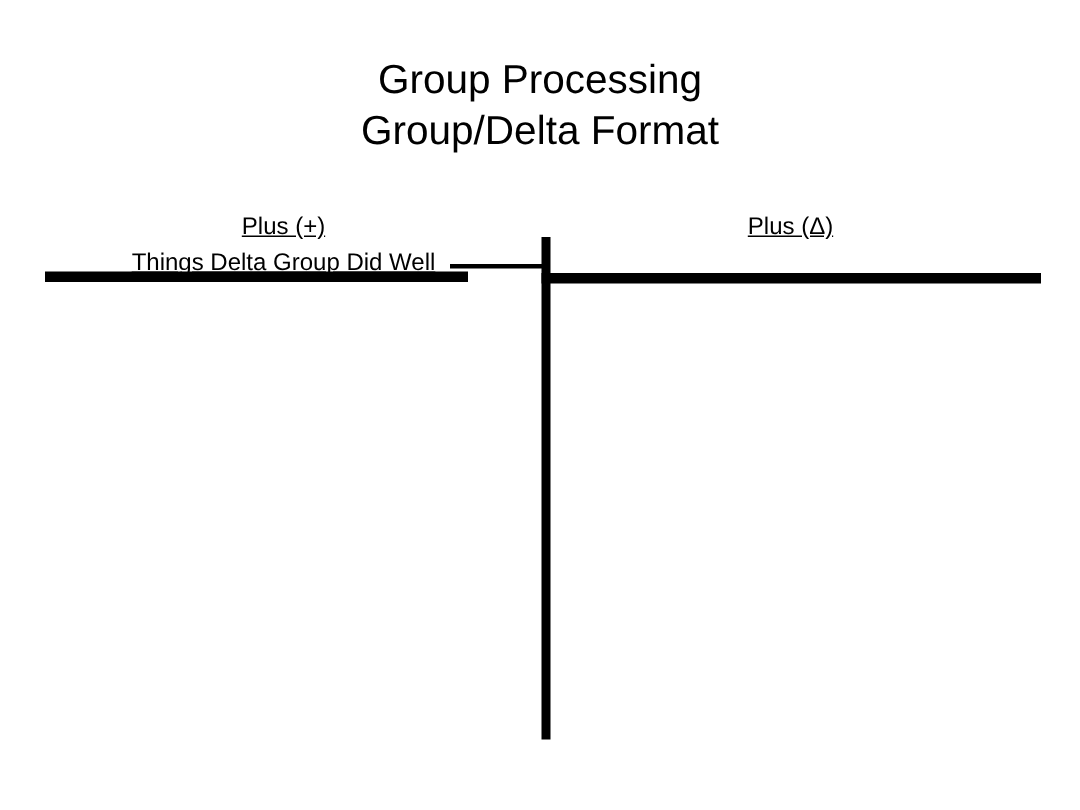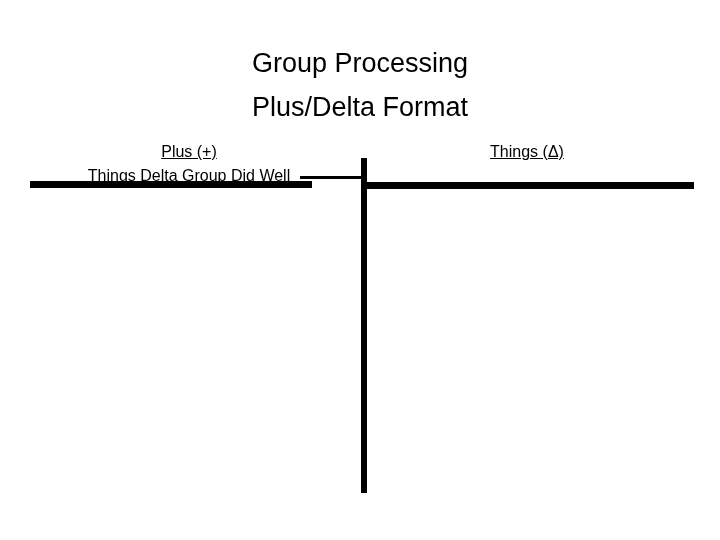--- a/index.html
+++ b/index.html
@@ -29,21 +29,20 @@
     text-align: center;
     line-height: 34px;
   }
   #title-block .title-line {
     display: block;
     font-size: 27px;
     font-weight: 400;
     letter-spacing: 0px;
     color: #000000;
     white-space: nowrap;
-    margin-top: 10px;
   }
 
   
   .column-head {
     position: absolute;
     text-align: center;
     line-height: 24px;
     text-decoration: underline;
   }
   .column-head .head-line {
@@ -99,30 +98,30 @@
     height: 335px;
   }
 </style>
 </head>
 <body>
 
 <div id="slide">
 
   <div id="title-block">
     <span class="title-line">Group Processing</span>
-    <span class="title-line">Plus/Delta Format</span>
+    <span class="title-line">Group/Delta Format</span>
   </div>
 
   <div class="column-head" id="plus-column-head">
     <span class="head-line">Plus (+)</span>
     <span class="head-line">Things Delta Group Did Well</span>
   </div>
 
   <div class="column-head" id="delta-column-head">
-    <span class="head-line">Things (Δ)</span>
+    <span class="head-line">Plus (Δ)</span>
   </div>
 
   <div class="rule" id="rule-horizontal-left"></div>
   <div class="rule" id="rule-horizontal-left-thin"></div>
   <div class="rule" id="rule-horizontal-right"></div>
   <div class="rule" id="rule-vertical"></div>
 
 </div>
 
 </body></html>

